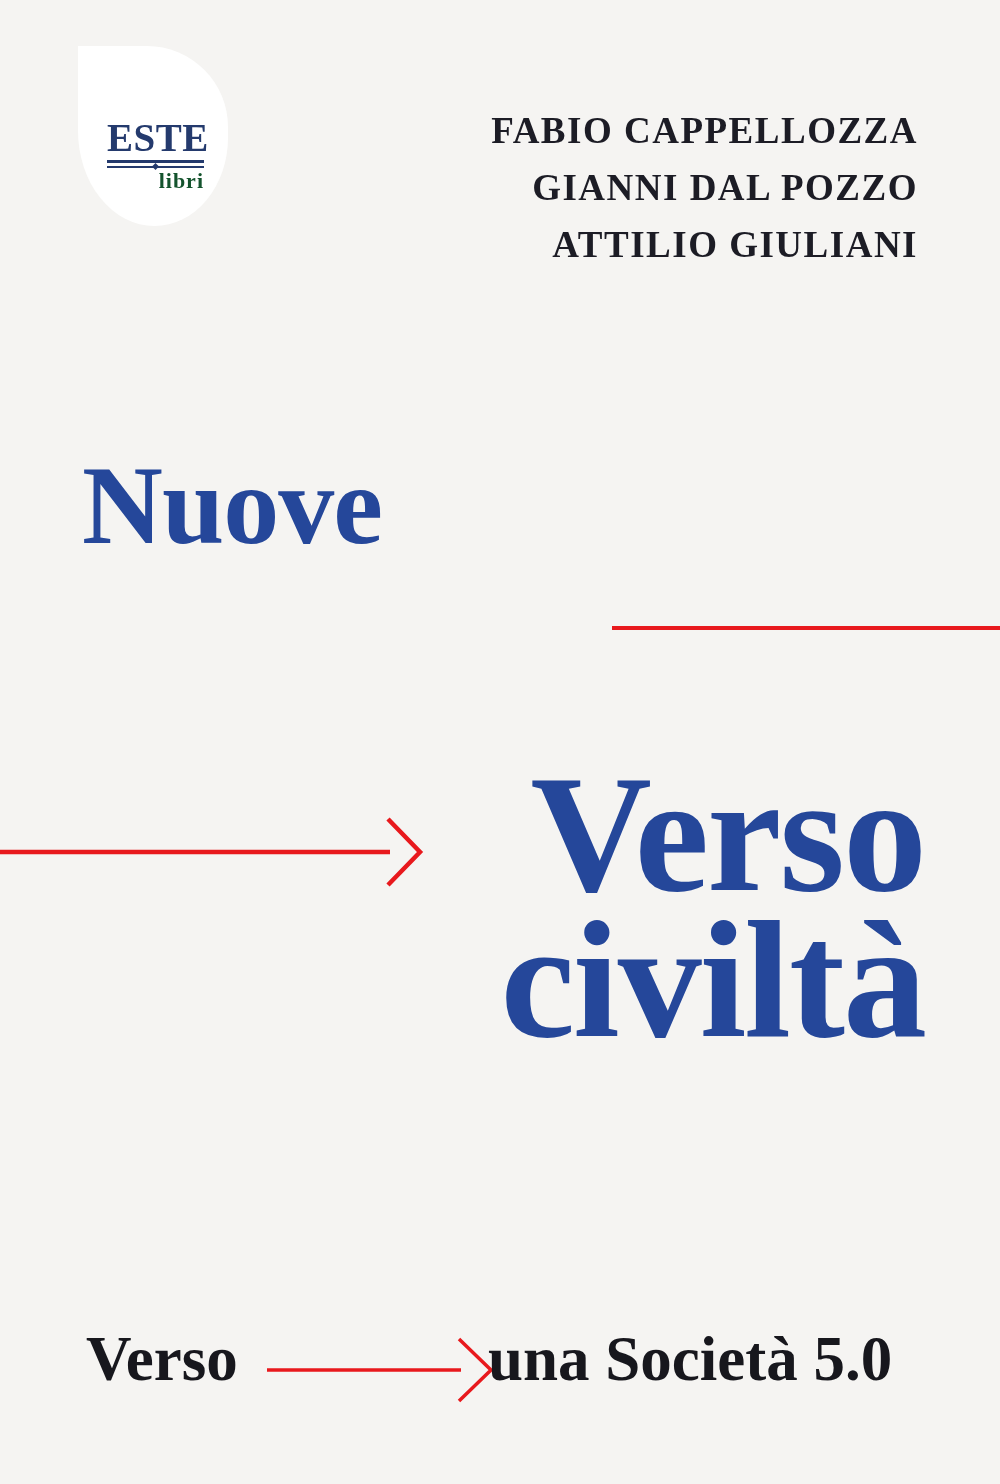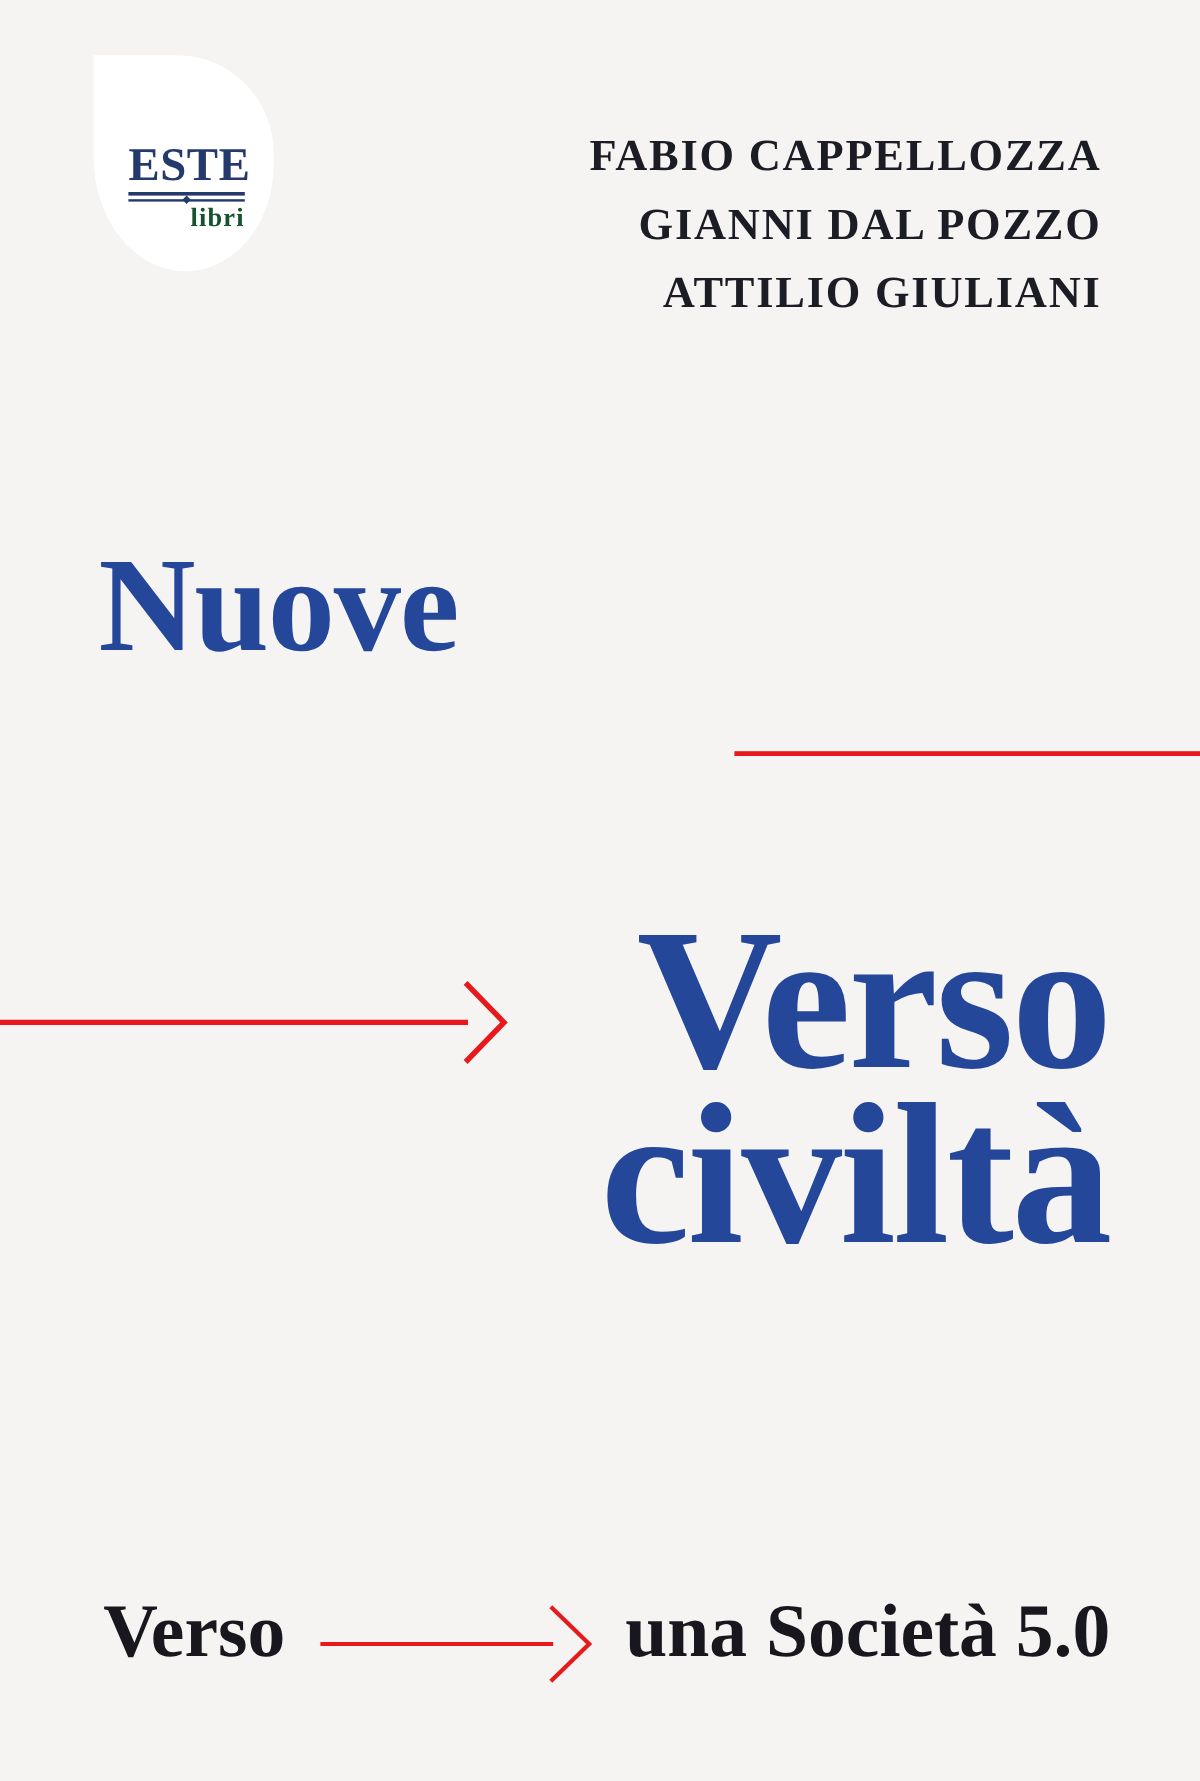--- a/index.html
+++ b/index.html
@@ -80,21 +80,21 @@
     white-space:nowrap;
   }
 
   
   .subtitle-left{
     position:absolute;left:86px;top:1324px;
     font-size:63px;font-weight:bold;color:#17171d;
     line-height:70px;white-space:nowrap;
   }
   .subtitle-right{
-    position:absolute;left:521px;top:1324px;
+    position:absolute;left:488px;top:1324px;
     font-size:63px;font-weight:bold;color:#17171d;
     line-height:70px;white-space:nowrap;
   }
 </style>
 </head>
 <body>
 
 <div class="cover">
 
   <div class="logo-drop">

